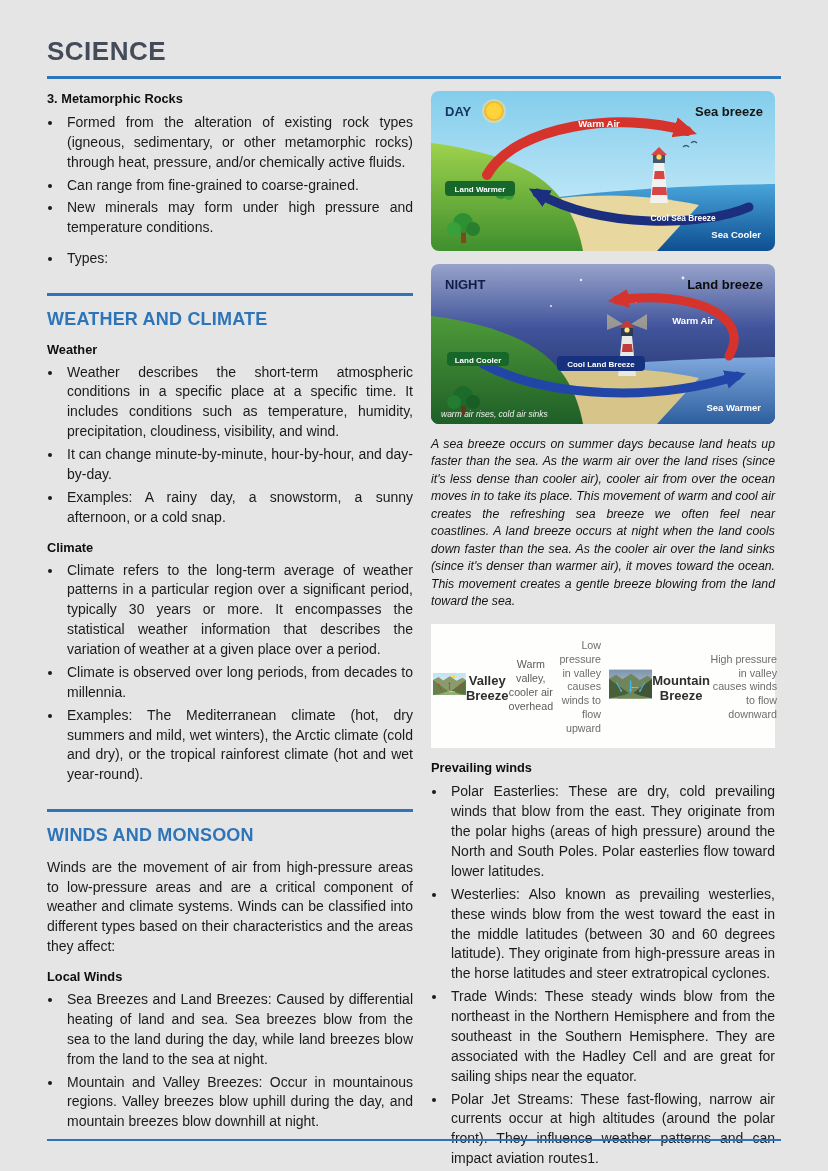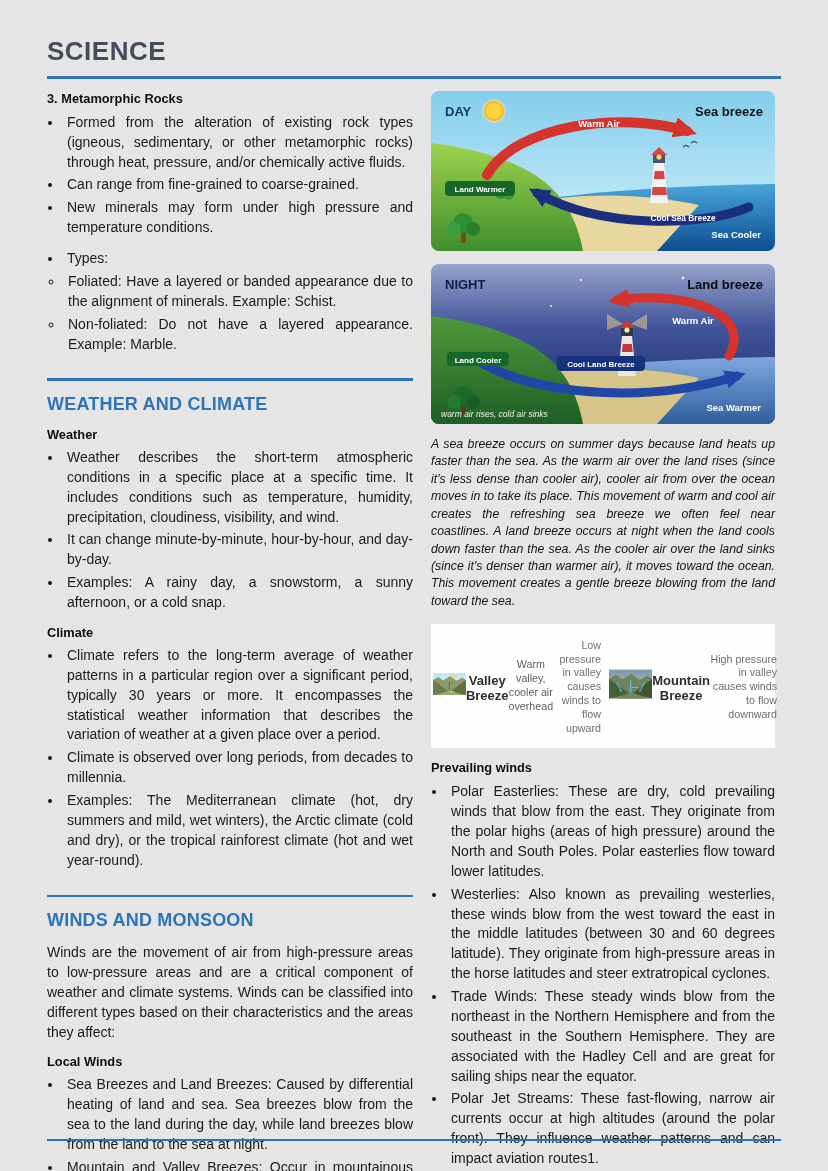--- a/index.html
+++ b/index.html
@@ -55,24 +55,20 @@
     <div class="col-left">
 
       <section>
         <h3 class="block-heading">3. Metamorphic Rocks</h3>
         <ul class="dots">
           <li><span>Formed from the alteration of existing rock types (igneous, sedimentary, or other metamorphic rocks) through heat, pressure, and/or chemically active fluids.</span></li>
           <li><span>Can range from fine-grained to coarse-grained.</span></li>
           <li><span>New minerals may form under high pressure and temperature conditions.</span></li>
           <li class="gap-top"><span class="b">Types:</span></li>
         </ul>
-        <ul class="circles">
-          <li><span class="b">Foliated</span><span>: Have a layered or banded appearance due to the alignment of minerals. Example: Schist.</span></li>
-          <li><span class="b">Non-foliated</span><span>: Do not have a layered appearance. Example: Marble.</span></li>
-        </ul>
       </section>
 
       <div class="sec-rule"></div>
       <section>
         <h2 class="sec-heading">WEATHER AND CLIMATE</h2>
 
         <h3 class="subhead" style="margin-top:0">Weather</h3>
         <ul class="dots">
           <li><span class="b">Weather</span><span> describes the </span><span class="b">short-term</span><span> atmospheric conditions in a specific place at a specific time. It includes conditions such as temperature, humidity, precipitation, cloudiness, visibility, and wind.</span></li>
           <li><span>It can change minute-by-minute, hour-by-hour, and day-by-day.</span></li>

